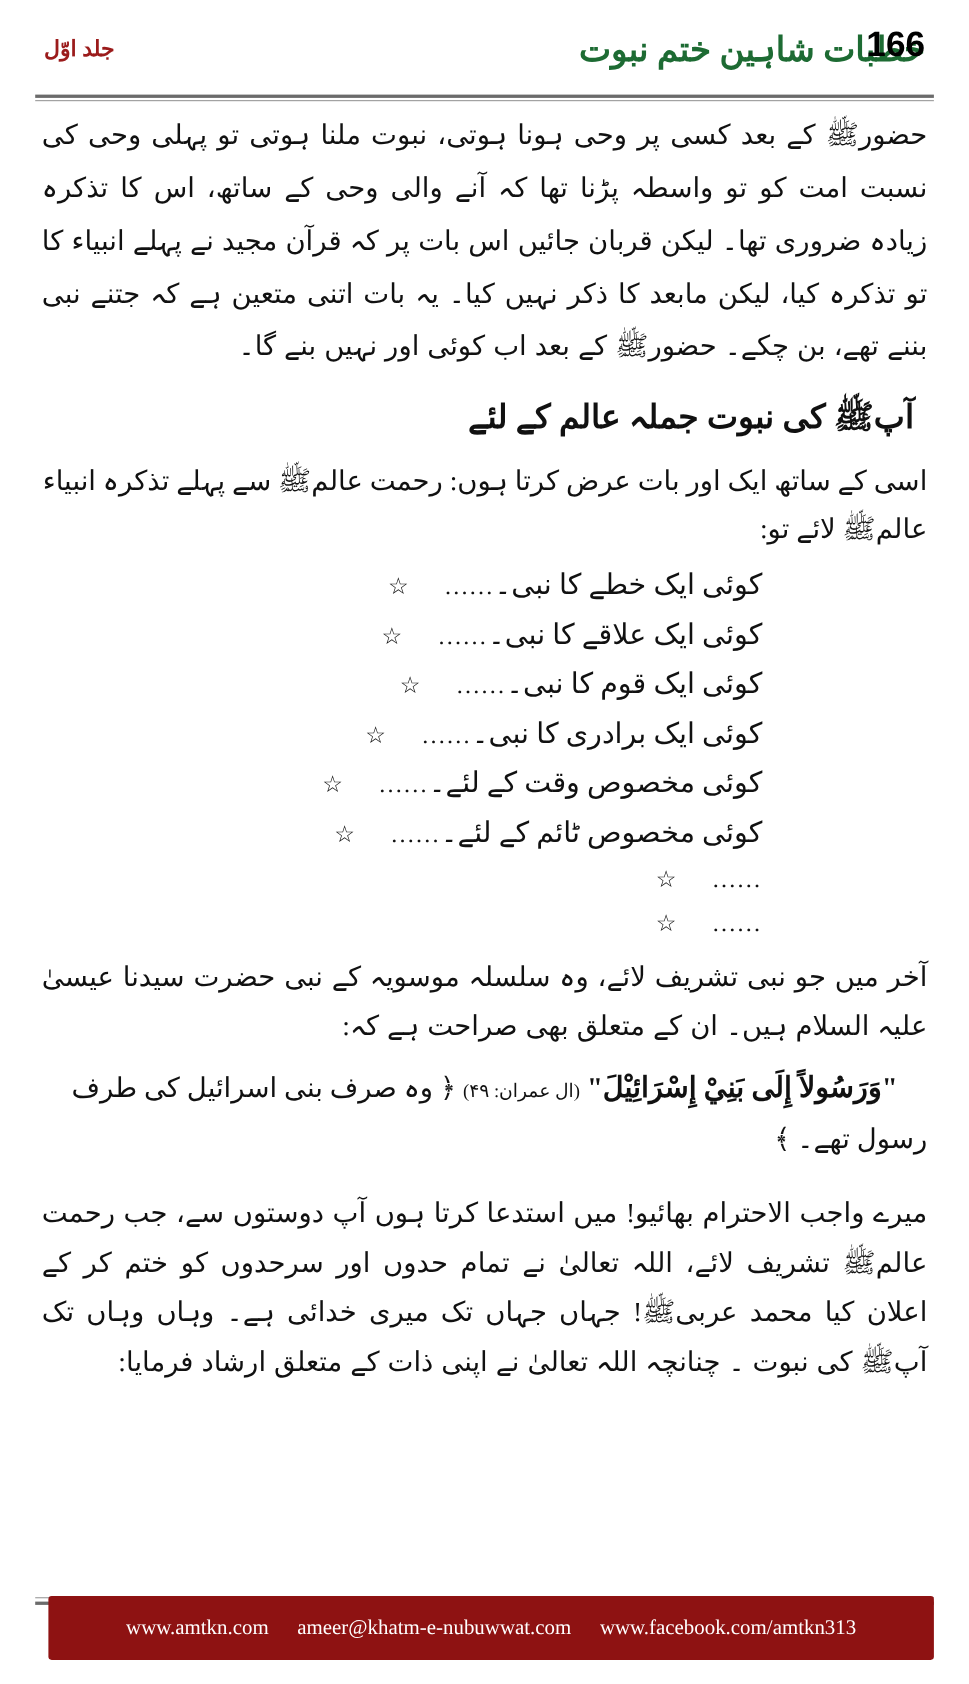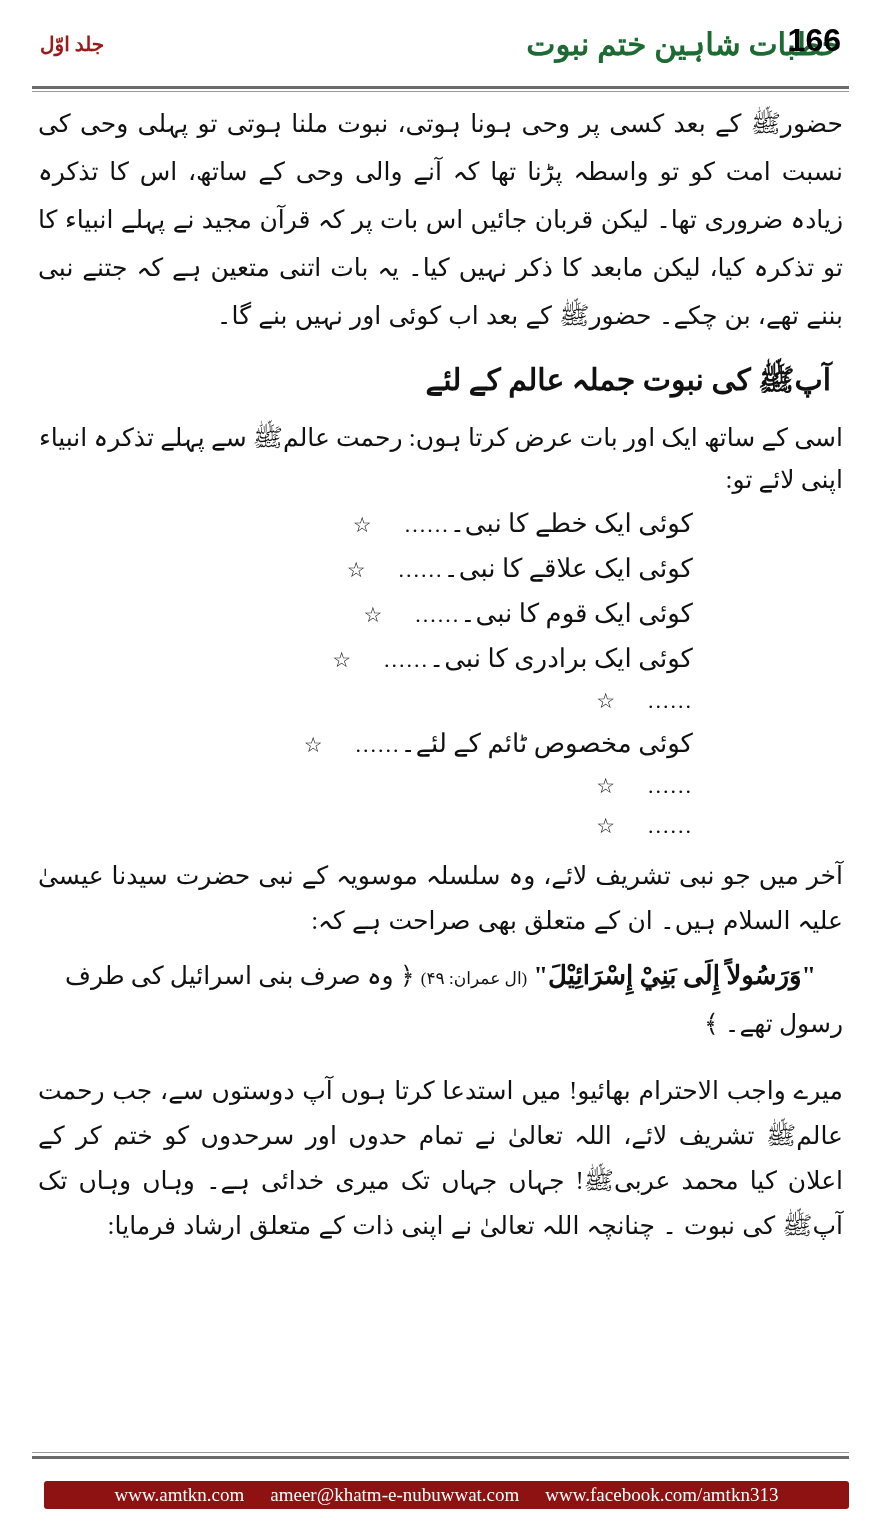--- a/index.html
+++ b/index.html
@@ -194,21 +194,21 @@
     left: 0; right: 0;
     top: 4px;
     height: 3px;
     background: #6b6b6b;
   }
   .footer-bar {
     position: absolute;
     left: 44px;
     right: 32px;
     bottom: 22px;
-    height: 28px;
+    height: 58px;
     background: #8e1212;
     border-radius: 3px;
     display: flex;
     align-items: center;
     justify-content: center;
     gap: 26px;
     direction: ltr;
   }
   .footer-link {
     color: #ffffff;
@@ -230,21 +230,21 @@
   </div>
   <div class="rule-top"></div>
 
   <div class="content">
 
     <p class="para">حضورﷺ کے بعد کسی پر وحی ہونا ہوتی، نبوت ملنا ہوتی تو پہلی وحی کی نسبت امت کو تو واسطہ پڑنا تھا کہ آنے والی وحی کے ساتھ، اس کا تذکرہ زیادہ ضروری تھا۔ لیکن قربان جائیں اس بات پر کہ قرآن مجید نے پہلے انبیاء کا تو تذکرہ کیا، لیکن مابعد کا ذکر نہیں کیا۔ یہ بات اتنی متعین ہے کہ جتنے نبی بننے تھے، بن چکے۔ حضورﷺ کے بعد اب کوئی اور نہیں بنے گا۔</p>
 
     <div class="heading">آپﷺ کی نبوت جملہ عالم کے لئے</div>
 
     <p class="sub-para">اسی کے ساتھ ایک اور بات عرض کرتا ہوں: رحمت عالمﷺ سے پہلے تذکرہ انبیاء</p>
-    <p class="indent-line">اپنی لائے تو:</p>
+    <p class="indent-line">عالمﷺ لائے تو:</p>
 
     <ul class="list">
       <li>
         <span class="li-text">کوئی ایک خطے کا نبی۔</span>
         <span class="dots">......</span>
         <span class="star">☆</span>
       </li>
       <li>
         <span class="li-text">کوئی ایک علاقے کا نبی۔</span>
         <span class="dots">......</span>
@@ -254,20 +254,21 @@
         <span class="li-text">کوئی ایک قوم کا نبی۔</span>
         <span class="dots">......</span>
         <span class="star">☆</span>
       </li>
       <li>
         <span class="li-text">کوئی ایک برادری کا نبی۔</span>
         <span class="dots">......</span>
         <span class="star">☆</span>
       </li>
       <li>
+        <span class="li-text">کوئی مخصوص وقت کے لئے۔</span>
         <span class="dots">......</span>
         <span class="star">☆</span>
       </li>
       <li>
         <span class="li-text">کوئی مخصوص ٹائم کے لئے۔</span>
         <span class="dots">......</span>
         <span class="star">☆</span>
       </li>
       <li>
         <span class="dots">......</span>

